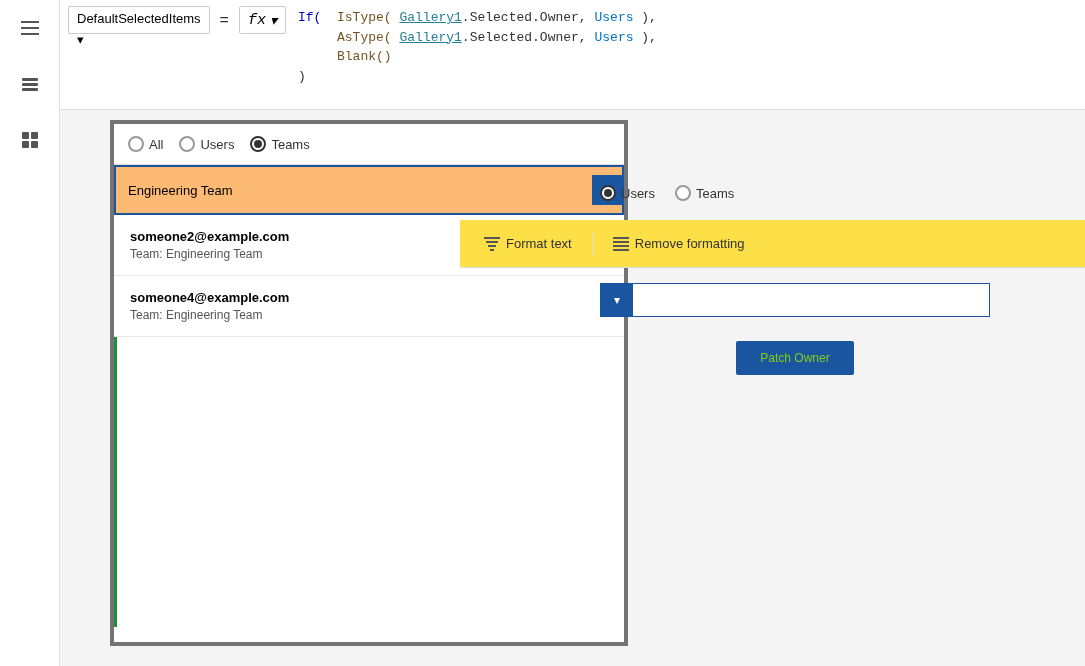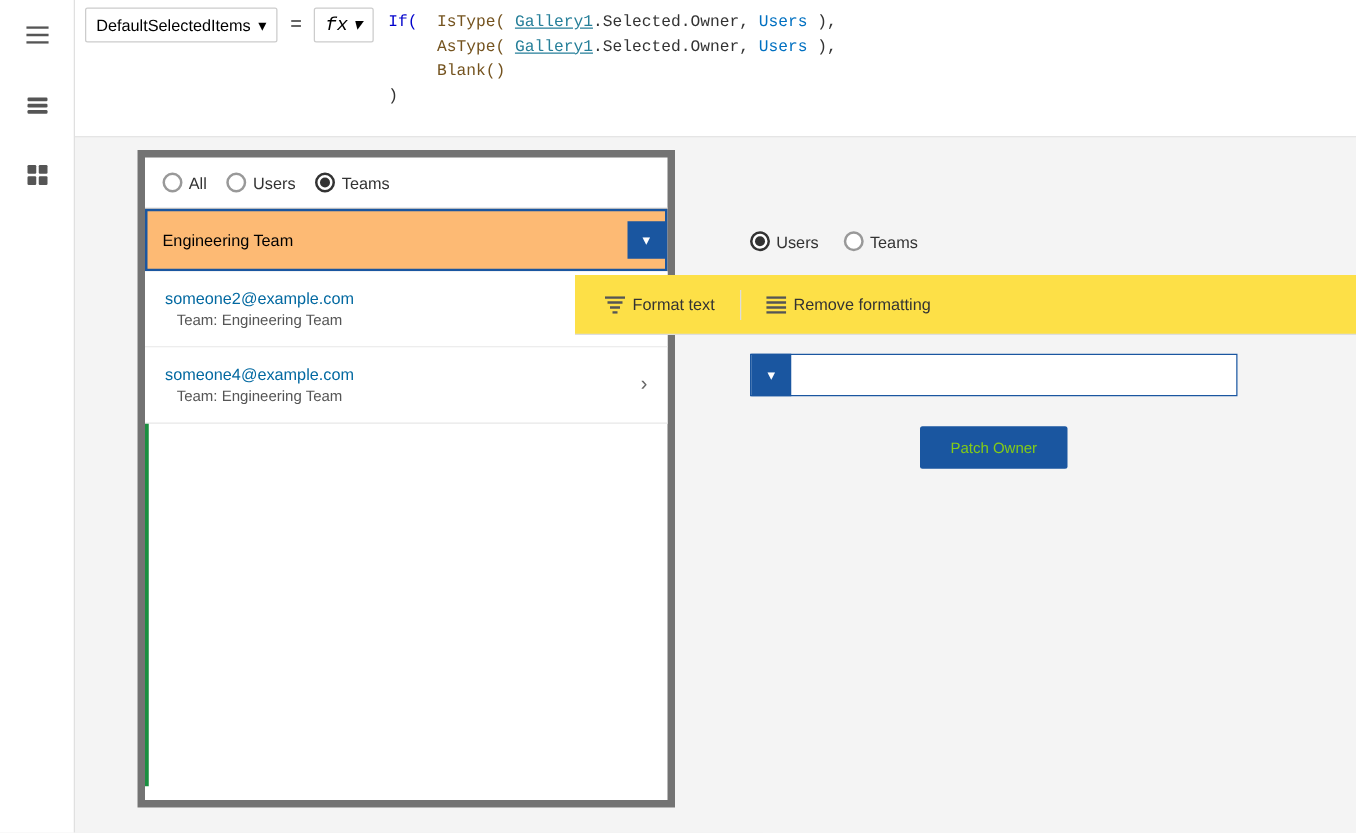--- a/index.html
+++ b/index.html
@@ -47,30 +47,31 @@
       height: 110px;
       background: #fff;
       border-bottom: 1px solid #ddd;
       display: flex;
       align-items: flex-start;
       padding: 6px 8px;
       gap: 6px;
     }
     .property-dropdown {
       display: flex;
-      align-items: center;
+      align-items: flex-start;
       border: 1px solid #ccc;
       border-radius: 2px;
       padding: 4px 8px;
       font-size: 13px;
       height: 28px;
       background: #fff;
       cursor: pointer;
       white-space: nowrap;
       gap: 6px;
+      flex-direction: column;
     }
     .equals-sign {
       font-size: 16px;
       color: #333;
       padding: 0 4px;
       line-height: 28px;
       height: 28px;
       display: flex;
       align-items: center;
     }
@@ -144,25 +145,24 @@
       bottom: 0;
       background: #f4f4f4;
       overflow: hidden;
     }
 
     
     .left-panel {
       position: absolute;
       left: 50px;
       top: 10px;
-      width: 430px;
+      width: 518px;
       bottom: 20px;
       background: #fff;
-      border: 6px solid #737373;
-      text-align: center;
+      border: 4px solid #737373;
     }
 
     
     .radio-group {
       display: flex;
       align-items: center;
       gap: 16px;
       padding: 12px 14px;
       border-bottom: 1px solid #e0e0e0;
     }
@@ -229,22 +229,22 @@
       cursor: pointer;
       background: #fff;
     }
     .gallery-item-content {
       display: flex;
       flex-direction: column;
       gap: 3px;
     }
     .gallery-item-email {
       font-size: 13px;
-      font-weight: 400;
-      color: #0369a1;
+      font-weight: 700;
+      color: #000000;
     }
     .gallery-item-team {
       font-size: 12px;
       color: #555;
     }
     .chevron-right {
       color: #666;
       font-size: 16px;
     }
 

